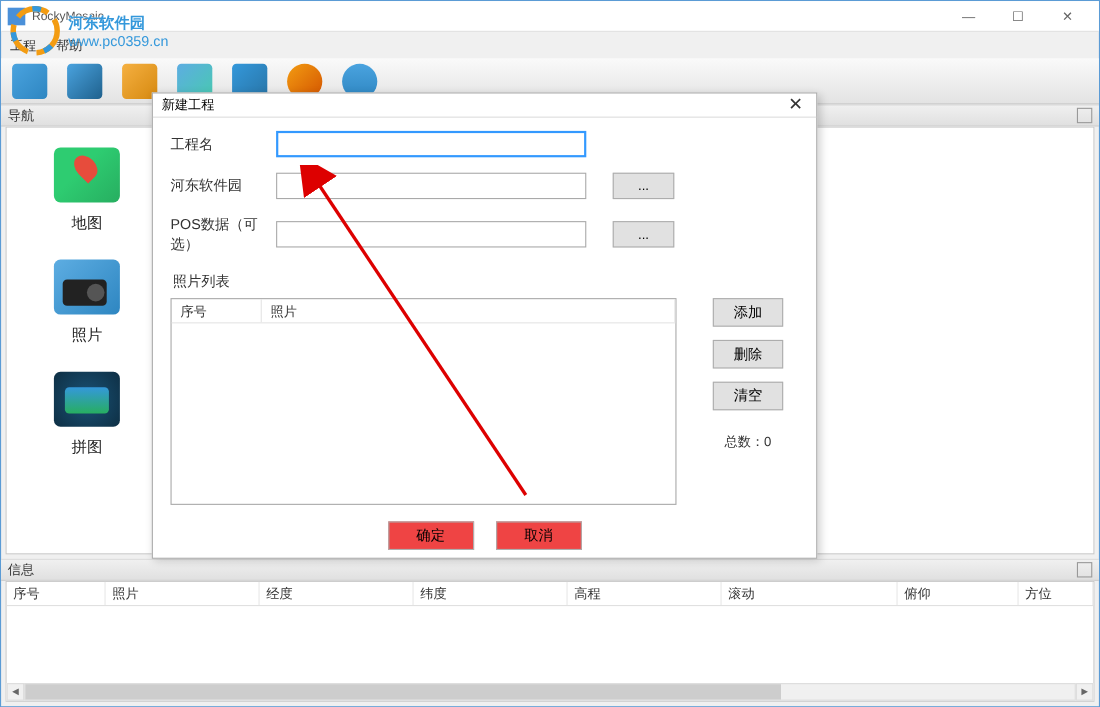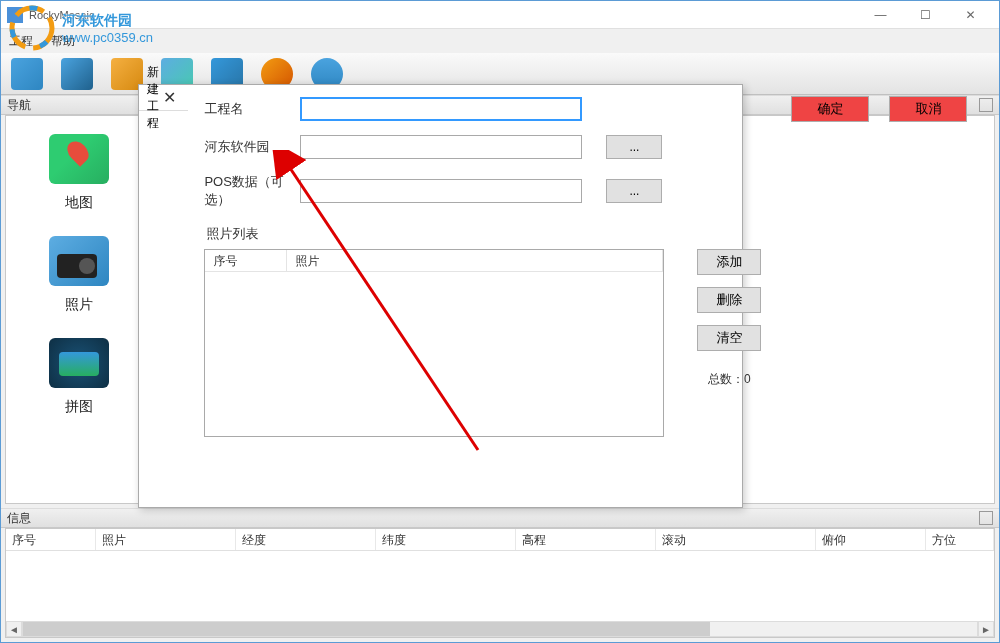--- a/index.html
+++ b/index.html
@@ -31,21 +31,21 @@
 
 .info-panel { height: 110px; display: flex; flex-direction: column; margin: 0 4px 4px 4px; border:1px solid #c8c8c8; background:#fff;}
 .info-headers { display: flex; height: 22px; border-bottom: 1px solid #e0e0e0; font-size: 12px; color: #333; }
 .info-headers div { padding: 3px 6px; border-right: 1px solid #e8e8e8; }
 .scroll-x { height: 16px; background: #f0f0f0; display: flex; align-items: center; margin-top:auto;}
 .scroll-x .track { flex: 1; height: 16px; background:#f0f0f0; border:1px solid #dcdcdc; position:relative;}
 .scroll-x .thumb { position:absolute; left:0; top:0; height:14px; width:72%; background:#cdcdcd;}
 .scroll-x .arrow { width:16px; height:16px; border:1px solid #dcdcdc; background:#f0f0f0; display:flex; align-items:center; justify-content:center; font-size:10px; color:#666;}
 
 
-.dialog { position: absolute; left: 138px; top: 84px; width: 605px; height: 424px; background: #fff; border: 1px solid #aaa; box-shadow: 2px 2px 8px rgba(0,0,0,.2); display: flex; }
+.dialog { position: absolute; left: 138px; top: 84px; width: 605px; height: 424px; background: #fff; border: 1px solid #aaa; box-shadow: 2px 2px 8px rgba(0,0,0,.2); display: flex; flex-direction: column; }
 .dlg-title { height: 26px; display: flex; align-items: center; padding: 0 8px; border-bottom: 1px solid #ddd; font-size: 12px; }
 .dlg-title .x { margin-left: auto; font-size: 16px; font-weight: 300; color: #333; padding: 0 4px; }
 .dlg-body { flex: 1; padding: 12px 27px 8px 16px; font-size: 13px; color: #333; }
 .form-row { display: flex; align-items: center; margin-bottom: 14px; }
 .form-row label { width: 96px; }
 .form-row input { height: 24px; border: 1px solid #a9a9a9; padding: 0 4px; font-size: 12px; }
 .form-row .browse { width: 56px; height: 24px; margin-left: 24px; background: #e1e1e1; border: 1px solid #adadad; font-size: 12px; }
 .input-name { width: 282px; border: 2px solid #3399ff !important; }
 .input-dir { width: 282px; }
 .input-pos { width: 282px; }

